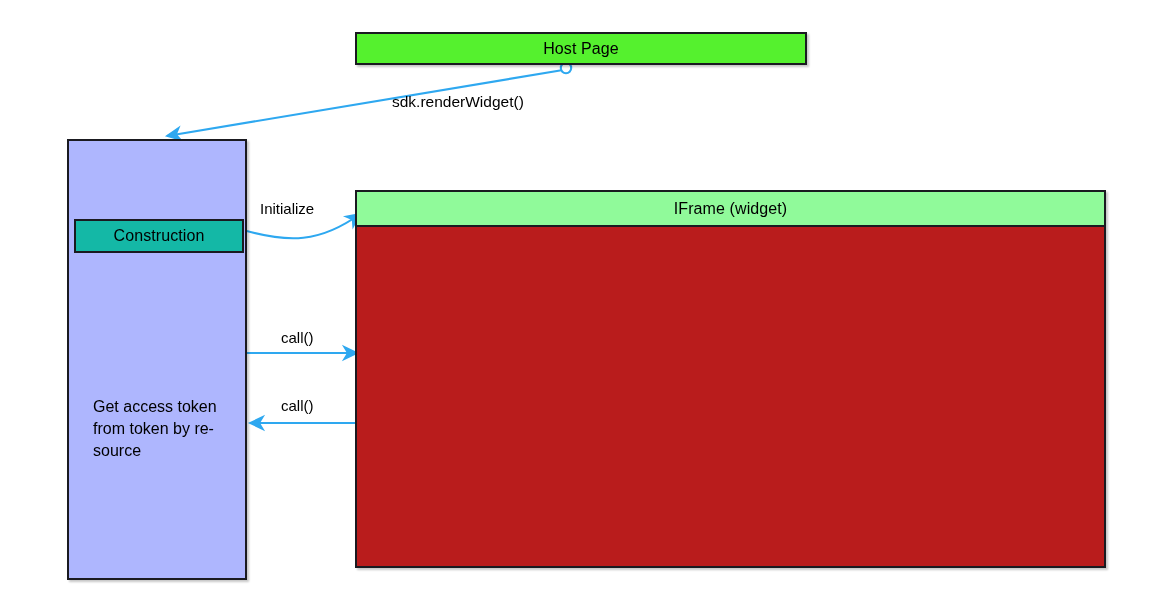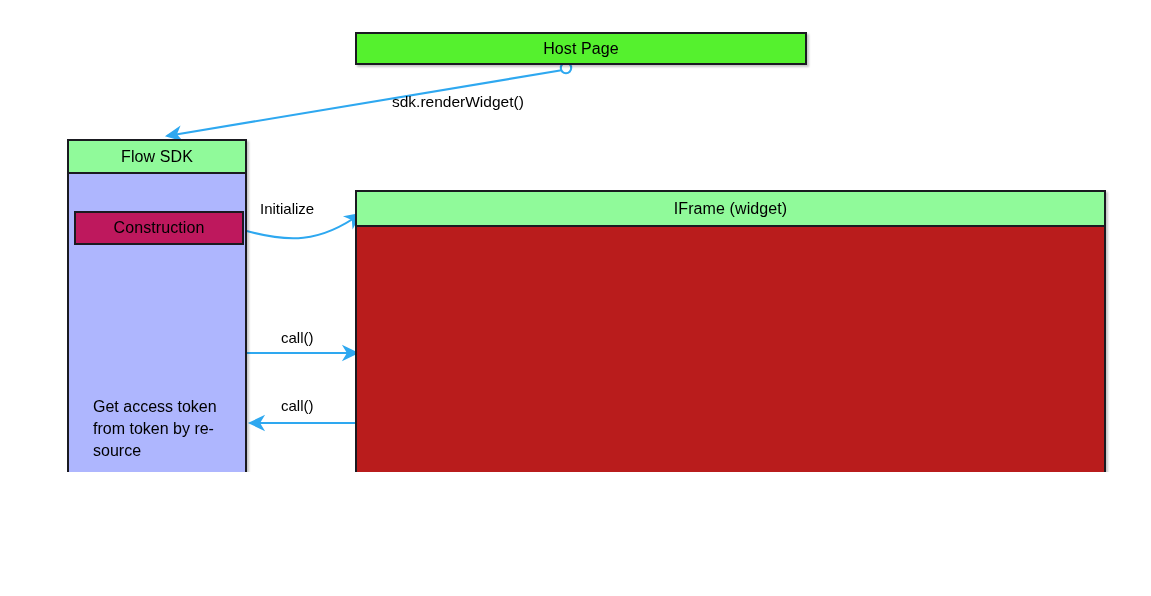--- a/index.html
+++ b/index.html
@@ -7,21 +7,21 @@
     padding: 0;
     background: #ffffff;
   }
   body {
     font-family: "Liberation Sans", sans-serif;
     -webkit-font-smoothing: antialiased;
   }
   #canvas {
     position: relative;
     width: 1151px;
-    height: 472px;
+    height: 596px;
     background: #ffffff;
     overflow: hidden;
   }
 
   
   .box {
     position: absolute;
     box-sizing: border-box;
     border: 2px solid #1a1a20;
     box-shadow: 2px 2px 2px rgba(0,0,0,0.22);
@@ -65,26 +65,26 @@
     top: 0px;
     width: 180px;
     height: 35px;
     margin-left: -2px;
     margin-top: -2px;
     background: #90fa9a;
   }
   #construction-box {
     position: absolute;
     left: 5px;
-    top: 70px;
+    top: 78px;
     width: 170px;
     height: 34px;
     box-sizing: border-box;
     border: 2px solid #1a1a20;
-    background: #be185d;
+    background: #14b8a6;
     display: flex;
     align-items: center;
     justify-content: center;
   }
   #sdk-note {
     position: absolute;
     left: 24px;
     top: 255px;
     width: 150px;
     font-size: 16px;
@@ -164,23 +164,20 @@
     </g>
   </svg>
 
   <div class="box" id="host-page">
     <div style="position:absolute;inset:0;display:flex;align-items:center;justify-content:center;">
       <span class="title-text">Host Page</span>
     </div>
   </div>
 
   <div class="box" id="flow-sdk">
-    <div class="box-header" id="flow-sdk-header">
-      <span class="title-text">Flow SDK</span>
-    </div>
 
     <div id="construction-box">
       <span class="title-text">Construction</span>
     </div>
 
     <div id="sdk-note">Get access token from token by re-source</div>
   </div>
 
   <div class="box" id="iframe-widget">
     <div class="box-header" id="iframe-header">

